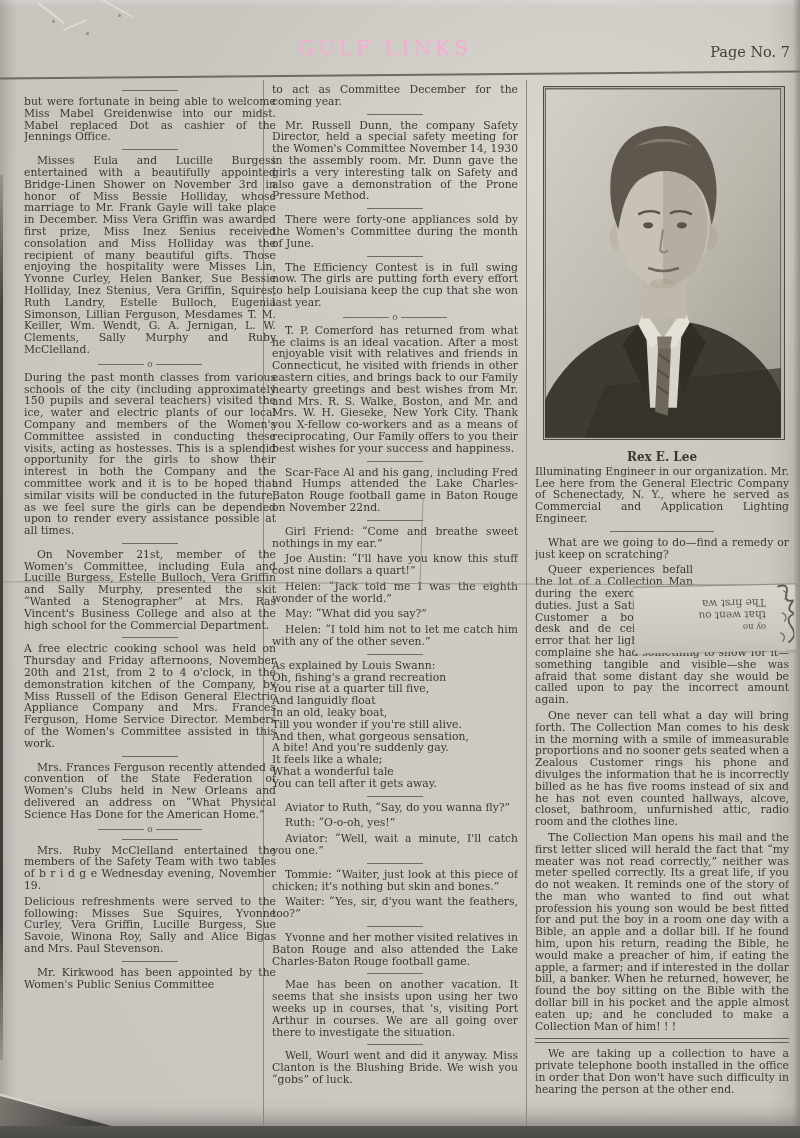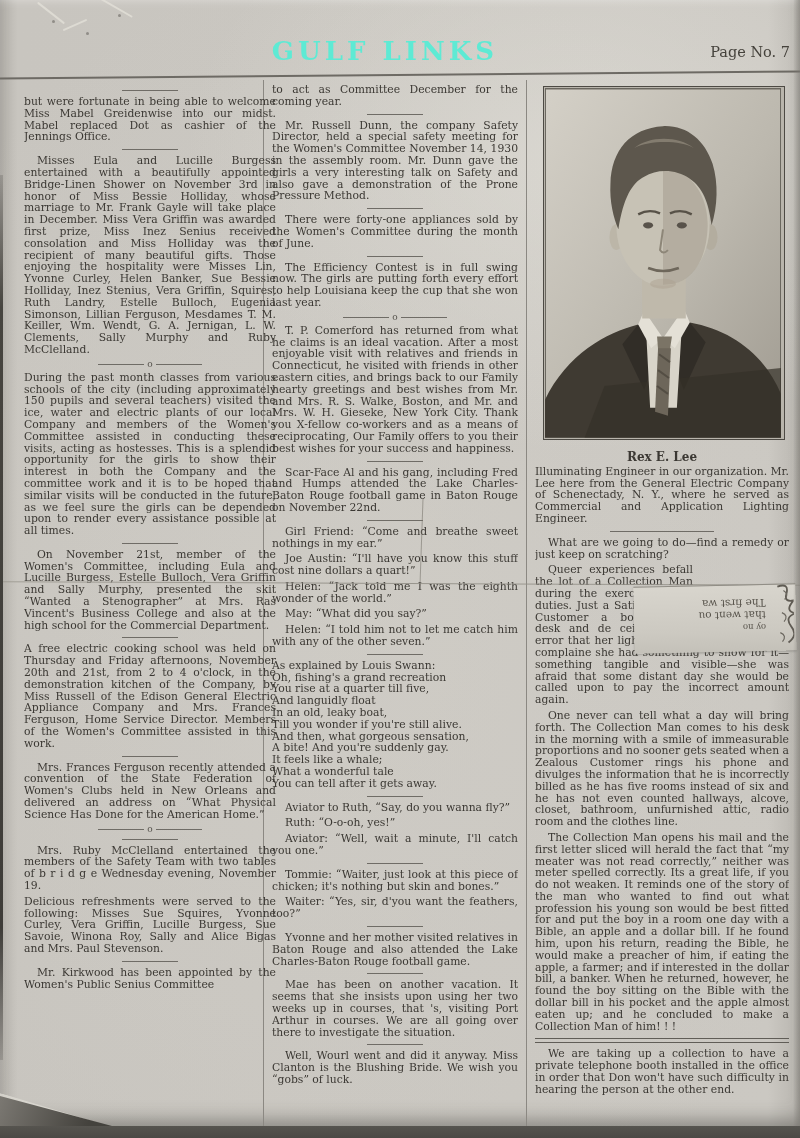--- a/index.html
+++ b/index.html
@@ -8,21 +8,21 @@
         color:var(--ink,#3b3833);}
   #paper{position:absolute;left:0;top:0;width:800px;height:1126px;
         background:
           radial-gradient(ellipse 560px 420px at 72% 14%, rgba(228,226,219,.55), rgba(0,0,0,0) 70%),
           radial-gradient(ellipse 700px 900px at 45% 55%, rgba(215,212,205,.35), rgba(0,0,0,0) 75%),
           linear-gradient(90deg,#b3b0aa 0,#c8c5bf 2.2%,#cbc8c2 96%,#b8b5af 100%),
           #c8c5bf;
         box-shadow: inset 0 -14px 18px -8px rgba(60,58,54,.45), inset 0 6px 10px -6px rgba(255,255,255,.4);}
   
   .masthead{position:absolute;left:0;top:36px;width:770px;text-align:center;
-        font-size:26px;font-weight:bold;letter-spacing:4px;color:#5eead4;}
+        font-size:20px;font-weight:normal;letter-spacing:4px;color:#f9a8d4;}
   .pageno{position:absolute;right:10px;top:44px;font-size:14.5px;color:#45423c;}
   .header-rule{position:absolute;left:-4px;top:74px;width:810px;height:2px;
         background:#6d6a64;transform:rotate(-0.5deg);}
   
   .col{position:absolute;top:84px;font-size:10.8px;line-height:11.8px;text-align:justify;}
   #col-left{left:24px;width:252px;height:1030px;overflow:hidden;}
   #col-mid{left:272px;width:246px;height:1040px;overflow:hidden;}
   #col-right{left:535px;width:254px;height:1040px;overflow:hidden;}
   .vrule{position:absolute;top:80px;width:1px;height:1046px;background:#8b8882;}
   #vrule1{left:263px;} #vrule2{left:526px;}

